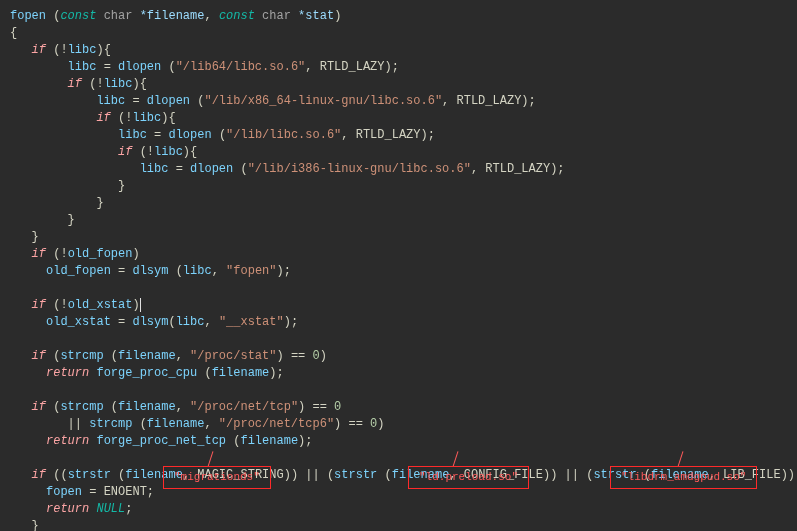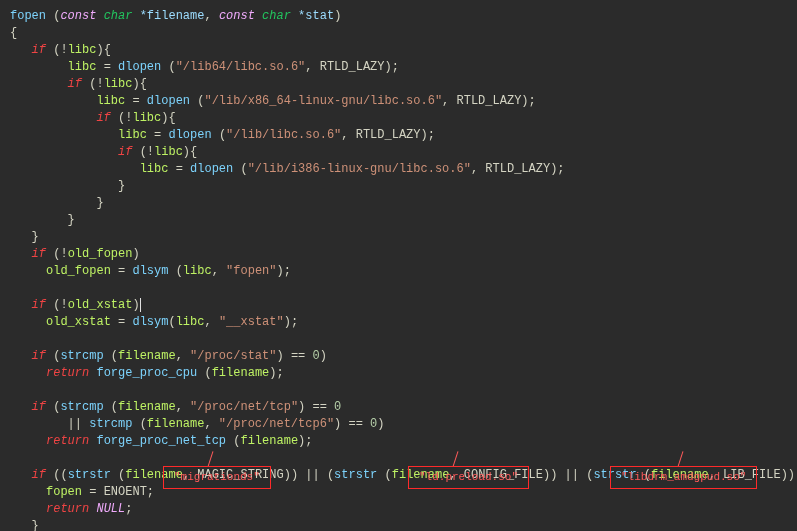--- a/index.html
+++ b/index.html
@@ -12,25 +12,25 @@
     color: #d4d4c3;
     width: 797px;
     box-sizing: border-box;
     position: relative;
   }
   pre {
     margin: 0;
     white-space: pre;
     font-family: inherit;
   }
-  .t-type    { color: #22c55e; font-style: italic; }
-  .t-kw      { color: #f0abfc; font-style: italic; }
-  .t-kwret   { color: #ef4444; font-style: italic; }
+  .t-type    { color: #a3a3a3; }
+  .t-kw      { color: #14b8a6; font-style: italic; }
+  .t-kwret   { color: #fca5a5; font-style: italic; }
   .t-punc    { color: #d4d4c3; }
-  .t-ident   { color: #bef264; }
+  .t-ident   { color: #7dd3fc; }
   .t-func    { color: #7dd3fc; }
   .t-const   { color: #d4d4c3; }
   .t-string  { color: #ce9178; }
   .t-num     { color: #b5cea8; }
   .t-ptr     { color: #9cdcfe; }
   .t-caret   {
     display: inline-block;
     width: 0;
     border-left: 1px solid #e0e0e0;
     height: 14px;

